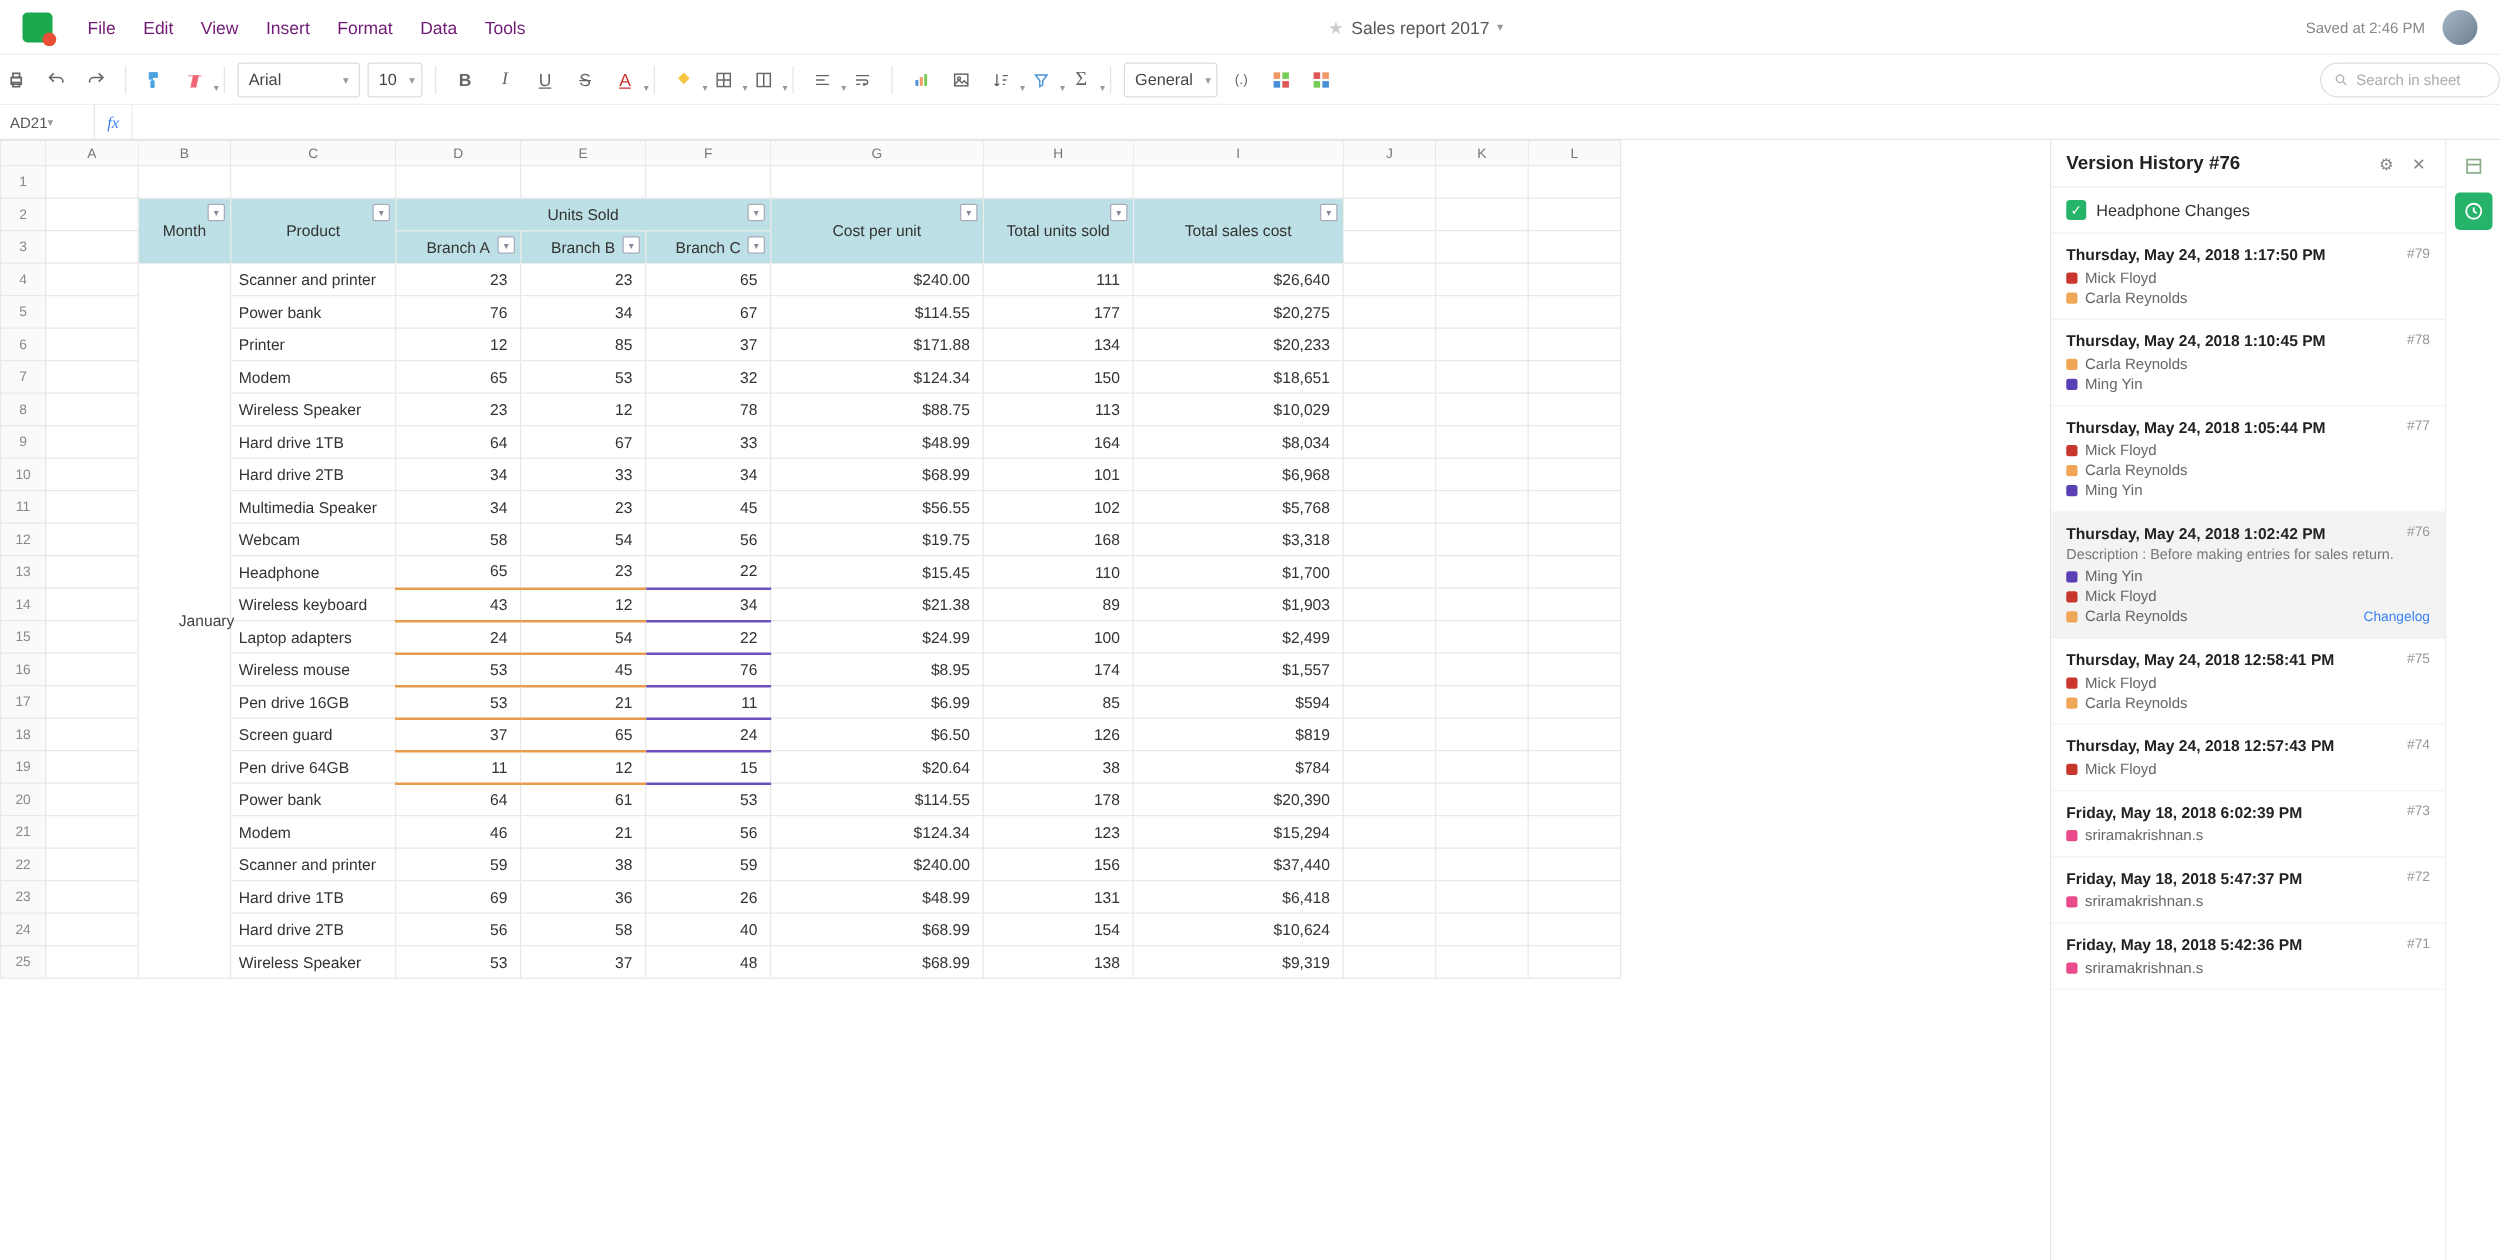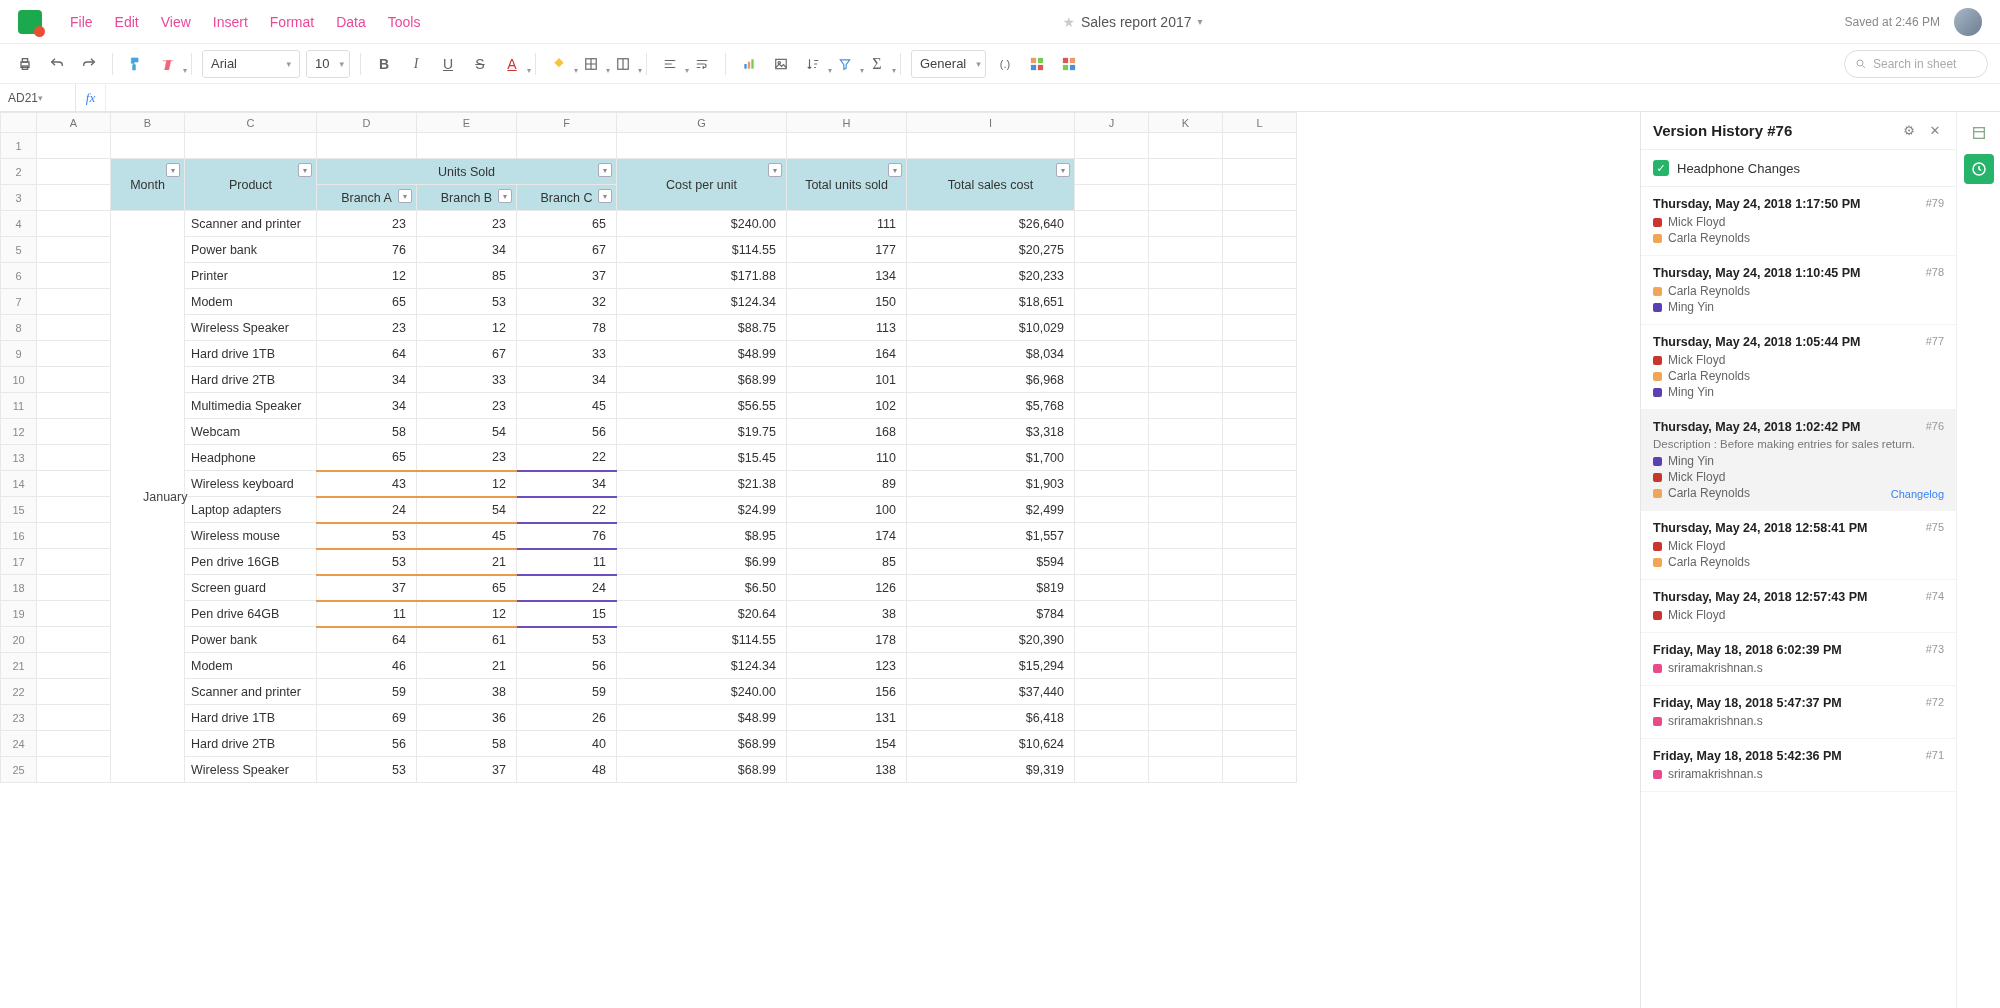--- a/index.html
+++ b/index.html
@@ -3,31 +3,31 @@
 <meta charset="utf-8">
 <style>
 * { box-sizing: border-box; margin: 0; padding: 0; }
 body { font-family: -apple-system, BlinkMacSystemFont, "Segoe UI", Arial, sans-serif; font-size: 13px; color: #333; background: #fff; overflow: hidden; }
 .app { display: flex; flex-direction: column; height: 100vh; width: 100vw; }
 
 
 .titlebar { display: flex; align-items: center; height: 44px; padding: 0 18px; border-bottom: 1px solid #eee; }
 .titlebar .logo { width: 24px; height: 24px; background: #1ca84d; border-radius: 4px; position: relative; margin-right: 28px; }
 .titlebar .logo::after { content: ''; position: absolute; right: -3px; bottom: -3px; width: 11px; height: 11px; background: #e94f35; border-radius: 50%; }
-.titlebar .menus { display: flex; gap: 22px; font-size: 14px; color: #ec4899; }
+.titlebar .menus { display: flex; gap: 22px; font-size: 14px; color: #701a75; }
 .titlebar .menus span { cursor: pointer; }
 .titlebar .center { flex: 1; display: flex; justify-content: center; align-items: center; gap: 6px; color: #555; font-size: 14px; }
 .titlebar .center .star { color: #ccc; font-size: 14px; }
 .titlebar .center .chev { color: #999; font-size: 10px; }
 .titlebar .right { display: flex; align-items: center; gap: 14px; }
 .titlebar .saved { color: #888; font-size: 12px; }
 .titlebar .avatar { width: 28px; height: 28px; border-radius: 50%; background: linear-gradient(135deg,#a8b8c8,#6b7d8f); }
 
 
-.toolbar { display: flex; align-items: center; height: 40px; padding: 0 12px; gap: 6px; border-bottom: 1px solid #eee; }
+.toolbar { display: flex; align-items: center; height: 40px; padding: 0 0; gap: 6px; border-bottom: 1px solid #eee; }
 .toolbar .sep { width: 1px; height: 22px; background: #e5e5e5; margin: 0 4px; }
 .tb-btn { width: 26px; height: 26px; display: flex; align-items: center; justify-content: center; color: #666; cursor: pointer; border-radius: 3px; font-size: 14px; position: relative; }
 .tb-btn.with-dd::after { content: '▾'; font-size: 8px; color: #999; position: absolute; right: -6px; bottom: 2px; }
 .tb-select { height: 28px; border: 1px solid #ddd; border-radius: 3px; padding: 0 8px; display: flex; align-items: center; gap: 10px; font-size: 13px; color: #444; background: #fff; cursor: pointer; }
 .tb-select .dd { color: #999; font-size: 9px; }
 .tb-select.font { width: 98px; justify-content: space-between; }
 .tb-select.size { width: 44px; justify-content: space-between; }
 .tb-select.fmt  { width: 75px; justify-content: space-between; }
 .toolbar .spacer { flex: 1; }
 .search-box { height: 28px; width: 144px; border: 1px solid #ddd; border-radius: 14px; display: flex; align-items: center; padding: 0 10px; color: #aaa; font-size: 12px; gap: 6px; }
@@ -61,21 +61,21 @@
 td.num { text-align: right; padding-right: 10px; }
 td.txt { text-align: left; padding-left: 6px; }
 .rownum.sel { background: #e8f4ed; }
 
 
 td.chg-o { border-bottom: 2px solid #e89b4a !important; }
 td.chg-p { border-bottom: 2px solid #6b4fbf !important; }
 
 
 .vpanel { width: 316px; border-left: 1px solid #e5e5e5; display: flex; flex-direction: column; background: #fff; font-size: 13px; }
-.vpanel .vhead { display: flex; align-items: center; padding: 10px 12px; gap: 8px; border-bottom: 1px solid #f0f0f0; }
+.vpanel .vhead { display: flex; align-items: flex-end; padding: 10px 12px; gap: 8px; border-bottom: 1px solid #f0f0f0; }
 .vpanel .vhead .title { font-weight: 600; flex: 1; color: #222; font-size: 15px; }
 .vpanel .vhead .ic { color: #888; cursor: pointer; width: 18px; text-align: center; }
 .vpanel .hcrow { display: flex; align-items: center; gap: 8px; padding: 10px 12px; border-bottom: 1px solid #f0f0f0; font-size: 13px; color: #333; }
 .vpanel .hcrow .chk { width: 16px; height: 16px; background: #26b36a; border-radius: 3px; display: flex; align-items: center; justify-content: center; color: #fff; font-size: 11px; }
 .vlist { flex: 1; overflow-y: auto; }
 .vitem { padding: 10px 12px 10px 12px; border-bottom: 1px solid #f3f3f3; position: relative; }
 .vitem.active { background: #f3f3f3; }
 .vitem .when { font-weight: 600; font-size: 12.5px; color: #222; margin-bottom: 4px; }
 .vitem .tag  { position: absolute; right: 12px; top: 10px; font-size: 11px; color: #999; }
 .vitem .desc { font-size: 11.5px; color: #777; margin-bottom: 4px; }

